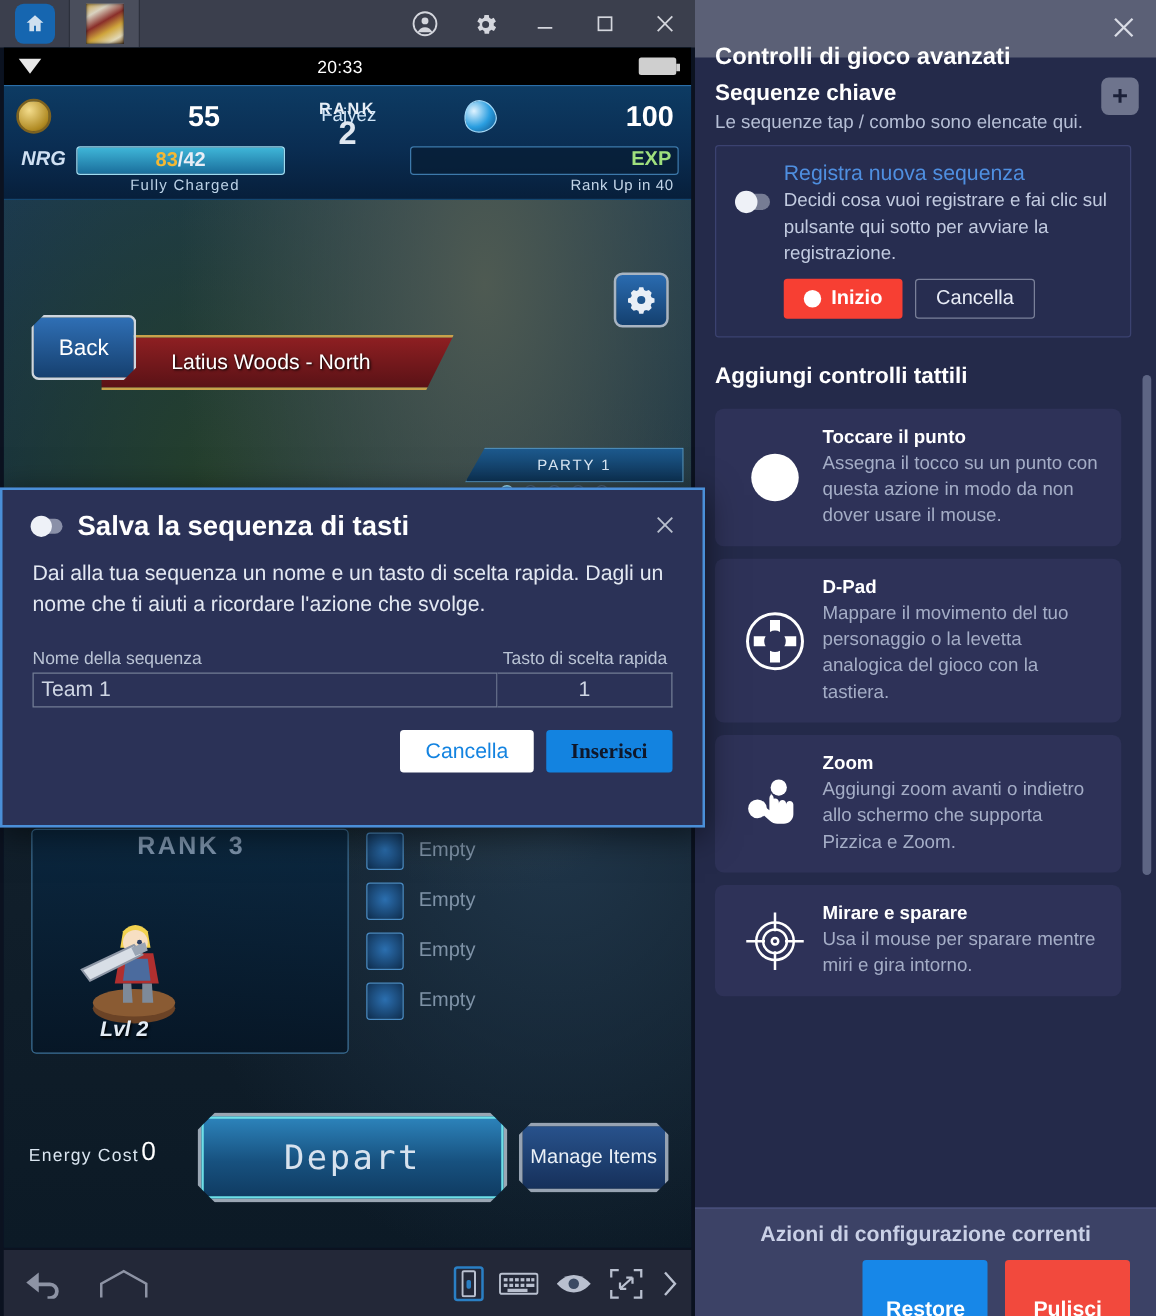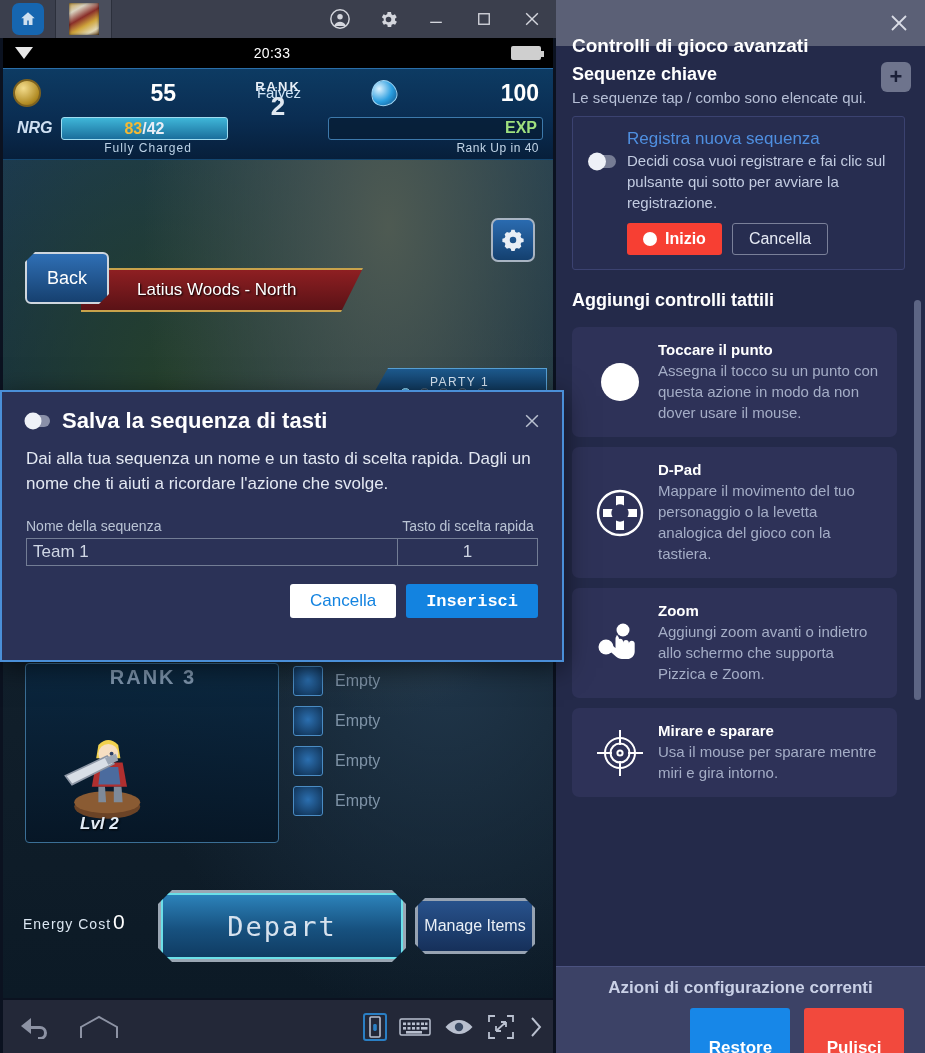--- a/index.html
+++ b/index.html
@@ -111,21 +111,21 @@
     clip-path: polygon(0 0, 100% 0, calc(100% - 22px) 100%, 0 100%);
     display:flex; align-items:center;
   }
   .loc-text { color:#fff; font-size:17px; margin-left:56px; text-shadow:1px 1px 2px #000; }
   .cog-btn {
     position:absolute; right:18px; top:180px; width:44px; height:44px; z-index:4;
     background: linear-gradient(180deg,#2a6bb0,#14406f); border:2px solid #a8b4c2; border-radius:7px;
     display:flex; align-items:center; justify-content:center;
   }
   .party-tab {
-    position:absolute; right:6px; top:330px; width:175px; height:28px; z-index:3;
+    position:absolute; right:6px; top:320px; width:175px; height:28px; z-index:3;
     background: linear-gradient(180deg,#1d5a8e,#0d3355); border:1px solid #57a0d4;
     clip-path: polygon(16px 0,100% 0,100% 100%,0 100%);
     display:flex; align-items:center; justify-content:center;
     color:#dbe9f6; font-size:12px; letter-spacing:1.5px;
   }
   .party-dots { position:absolute; right:66px; top:350px; display:flex; gap:8px; z-index:3; }
   .pd { width:11px; height:11px; border-radius:50%; background:#2a3a4a; border:1px solid #4a6277; }
   .pd.on { background:#4fb4e8; border-color:#9fdcf7; }
 
   .char-card {
@@ -193,22 +193,22 @@
     width:140px; height:28px; background:#2b3257; border:1px solid #737d95; border-left:none;
     color:#cfd6e4; font-size:17px; text-align:center; outline:none;
     font-family:"Liberation Sans", sans-serif;
   }
   .modal-actions { display:flex; justify-content:flex-end; gap:10px; padding: 18px 24px 0 0; }
   .btn-cancel {
     background:#fff; color:#1383e0; border:none; border-radius:3px;
     font-size:17px; padding:7px 20px; cursor:pointer; font-family:"Liberation Sans", sans-serif;
   }
   .btn-ok {
-    background:#1383e0; color:#ffffff; border:none; border-radius:3px; font-weight:bold;
-    font-size:17px; padding:7px 20px; cursor:pointer; font-family:Liberation Mono, monospace;
+    background:#1383e0; color:#0f172a; border:none; border-radius:3px; font-weight:bold;
+    font-size:17px; padding:7px 20px; cursor:pointer; font-family:Liberation Serif, serif;
   }
 
   
   .panel { position:absolute; left:556px; top:0; width:369px; height:1053px; background:#242a4a; }
   .panel-head {
     height:46px; background:#5b6076; display:flex; align-items:center; padding:0 14px 0 16px;
   }
   .panel-title { color:#fff; font-size:19px; font-weight:bold; flex:1;margin-top:45px; }
   .panel-close { color:#d9dce5; font-size:25px; cursor:pointer; line-height:20px; }
 

